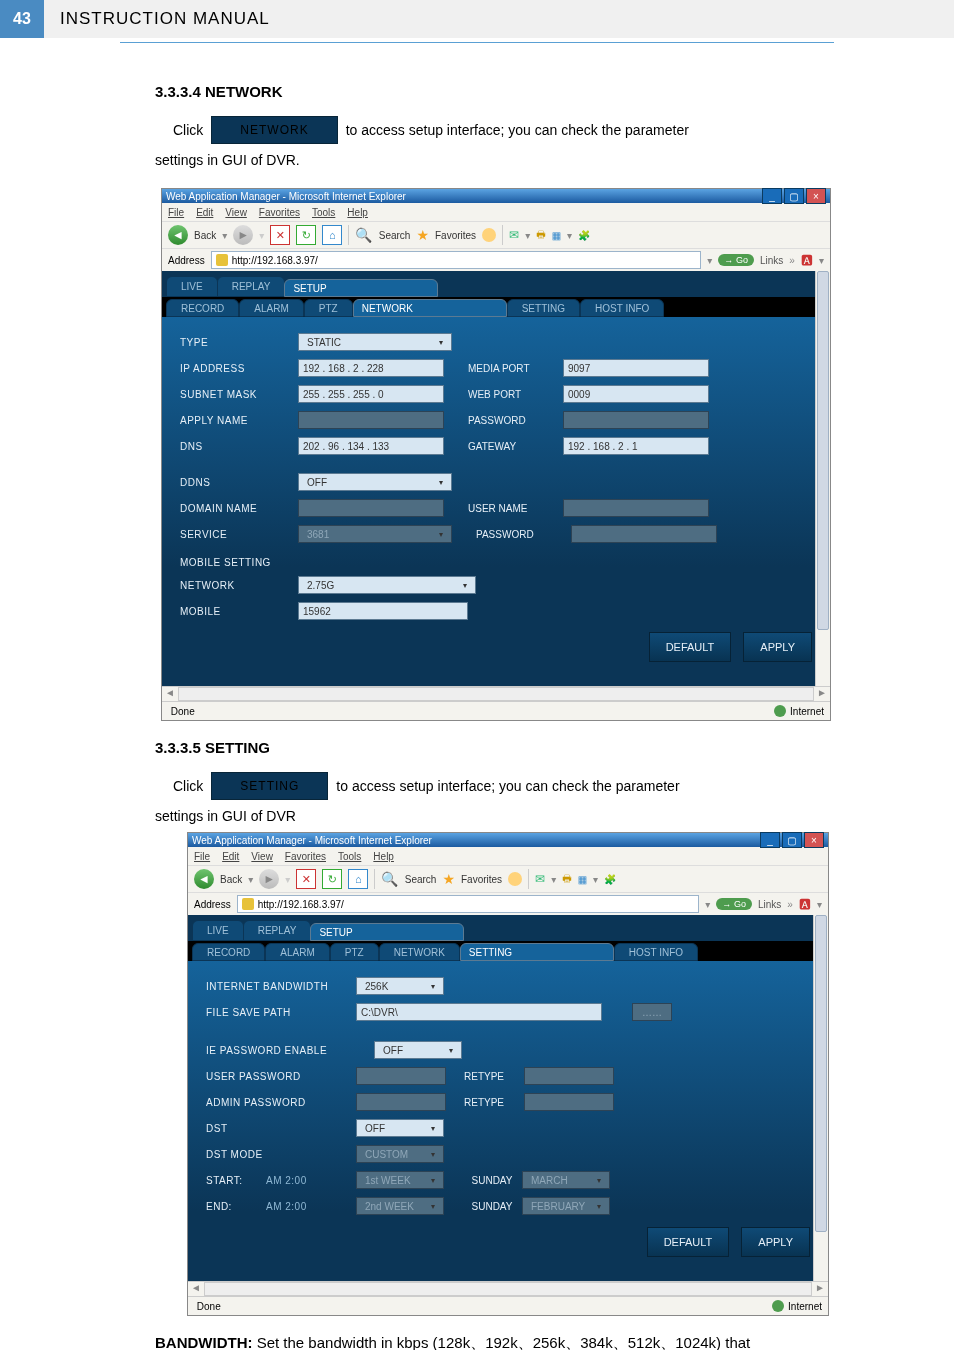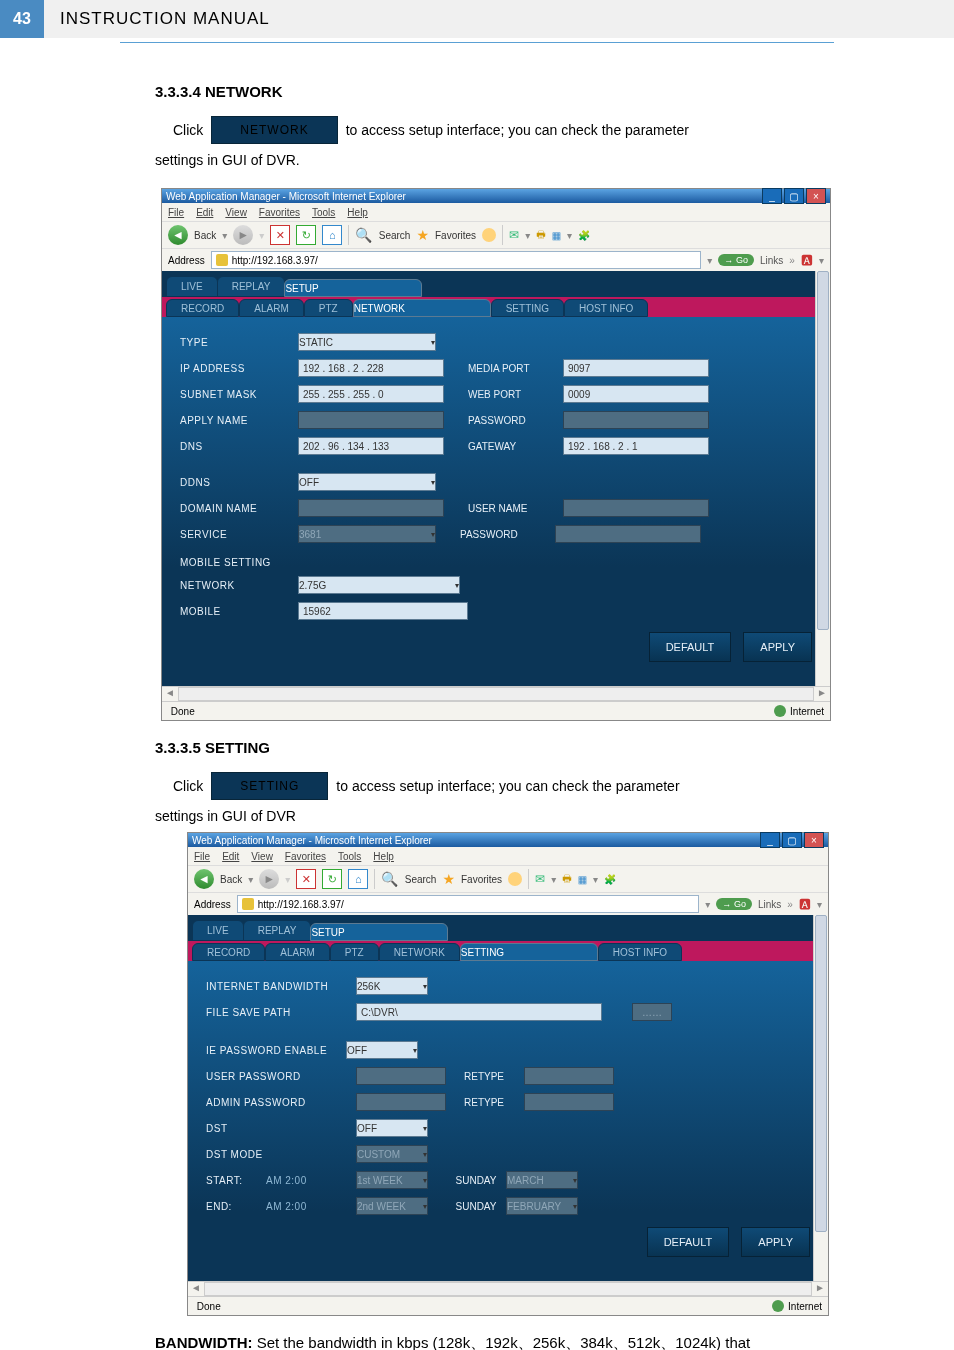--- a/index.html
+++ b/index.html
@@ -33,28 +33,28 @@
   .toolbar .gear{width:14px;height:14px;background:#ffd37a;border-radius:50%}
   .addr{background:#f4f3ee;height:22px;display:flex;align-items:center;padding:0 6px;border-top:1px solid #ddd;gap:6px;font-size:10px}
   .addr .field{flex:1;background:#fff;border:1px solid #9cb4cb;height:16px;display:flex;align-items:center;padding:0 4px}
   .addr .field .epic{width:12px;height:12px;background:#e7c23a;border-radius:2px;margin-right:4px}
   .addr .go{background:#4e9c4e;color:#fff;padding:1px 6px;border-radius:6px;font-size:9px}
   .addr .links{font-size:10px;color:#555}
   .viewport{background:#0b3556}
   .tabs{display:flex;height:22px;align-items:flex-end}
   .tab{background:#0f4a76;color:#9fc0d8;font-size:10px;padding:4px 14px;border:1px solid #0b3556;border-top-left-radius:6px;border-top-right-radius:6px;margin-right:-1px}
   .tab.sel{background:#15639b;color:#fff}
-  .subtabs{display:flex;height:20px;background:#be185d}
+  .subtabs{display:flex;height:20px;background:#000000}
   .subtab{background:#0f4a76;color:#9fc0d8;font-size:10px;padding:3px 14px;border:1px solid #0b3556;margin-top:2px;border-top-left-radius:6px;border-top-right-radius:6px}
   .subtab.sel{background:#15639b;color:#fff}
   .panel{background:linear-gradient(180deg,#15639b 0,#0b3556 250px);padding:16px 18px 24px 18px;min-height:300px;position:relative}
   .row{display:flex;align-items:center;margin-bottom:8px}
   .lbl{color:#e6eff7;font-size:10px;width:118px;letter-spacing:0.5px}
   .lbl-r{color:#e6eff7;font-size:10px;width:95px}
-  .sel{background:#d7e6f2;border:1px solid #5c7a92;height:16px;width:136px;font-size:10px;padding:0 0;display:flex;align-items:center;justify-content:space-between;color:#333}
+  .sel{background:#d7e6f2;border:1px solid #5c7a92;height:16px;width:136px;font-size:10px;padding:0 8px;display:flex;align-items:center;justify-content:space-between;color:#333}
   .sel .car{color:#333;font-size:8px}
   .input{background:#d7e6f2;border:1px solid #5c7a92;height:16px;width:136px;font-size:10px;padding:0 4px;display:flex;align-items:center;color:#333}
   .input.dis{background:#4e6d82;color:#8fa7b8;border-color:#2d4355}
   .col2{margin-left:24px}
   .btnrow{display:flex;justify-content:flex-end;margin-top:12px;gap:12px}
   .btn-dark{background:linear-gradient(#0f4a76,#083352);color:#e6eff7;font-size:11px;padding:8px 16px;border:1px solid #062236}
   .statusbar{height:18px;background:#f4f3ee;display:flex;justify-content:space-between;align-items:center;padding:0 6px;font-size:10px;border-top:1px solid #ccc}
   .statusbar .net{display:flex;align-items:center;gap:4px}
   .statusbar .globe{width:12px;height:12px;background:#4e9c4e;border-radius:50%}
   .scrolltrack{position:absolute;right:0;top:0;bottom:0;width:14px;background:#f4f3ee;border-left:1px solid #ccc}
@@ -331,21 +331,21 @@
                   <span class="car">▾</span>
                 </div>
               </div>
           <div class="row">
                 <div class="lbl" style="width:150px">FILE SAVE PATH</div>
                 <div class="input" style="width:236px">C:\DVR\</div>
                 <div class="input dis" style="width:30px;margin-left:30px;justify-content:center">……</div>
               </div>
           <div style="height:12px"></div>
           <div class="row">
-                <div class="lbl" style="width:140px">IE PASSWORD ENABLE</div>
+                <div class="lbl" style="width:168px">IE PASSWORD ENABLE</div>
                 <div class="sel" style="width:70px">
                   <span>OFF</span>
                   <span class="car">▾</span>
                 </div>
               </div>
           <div class="row">
                 <div class="lbl" style="width:150px">USER PASSWORD</div>
                 <div class="input dis" style="width:80px"></div>
                 <div class="lbl-r" style="width:60px;margin-left:18px">RETYPE</div>
                 <div class="input dis" style="width:80px"></div>

